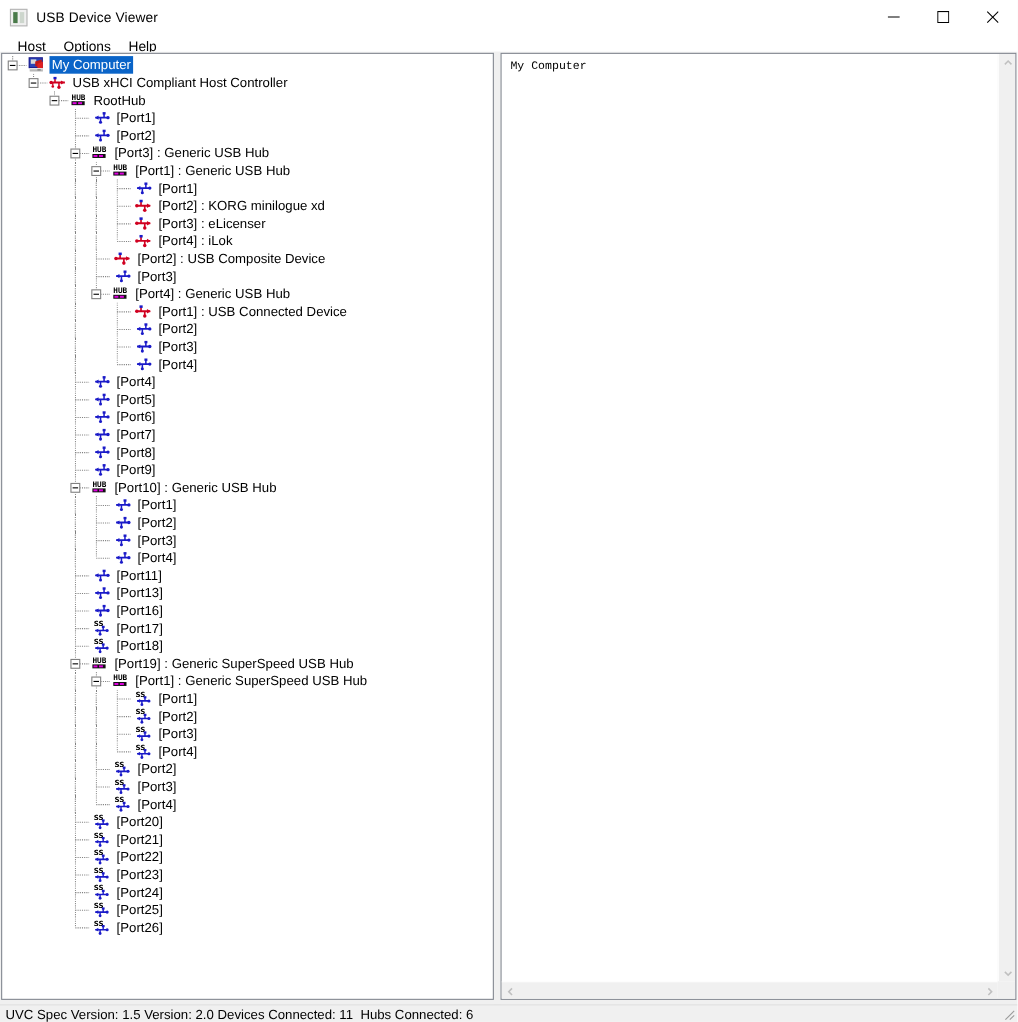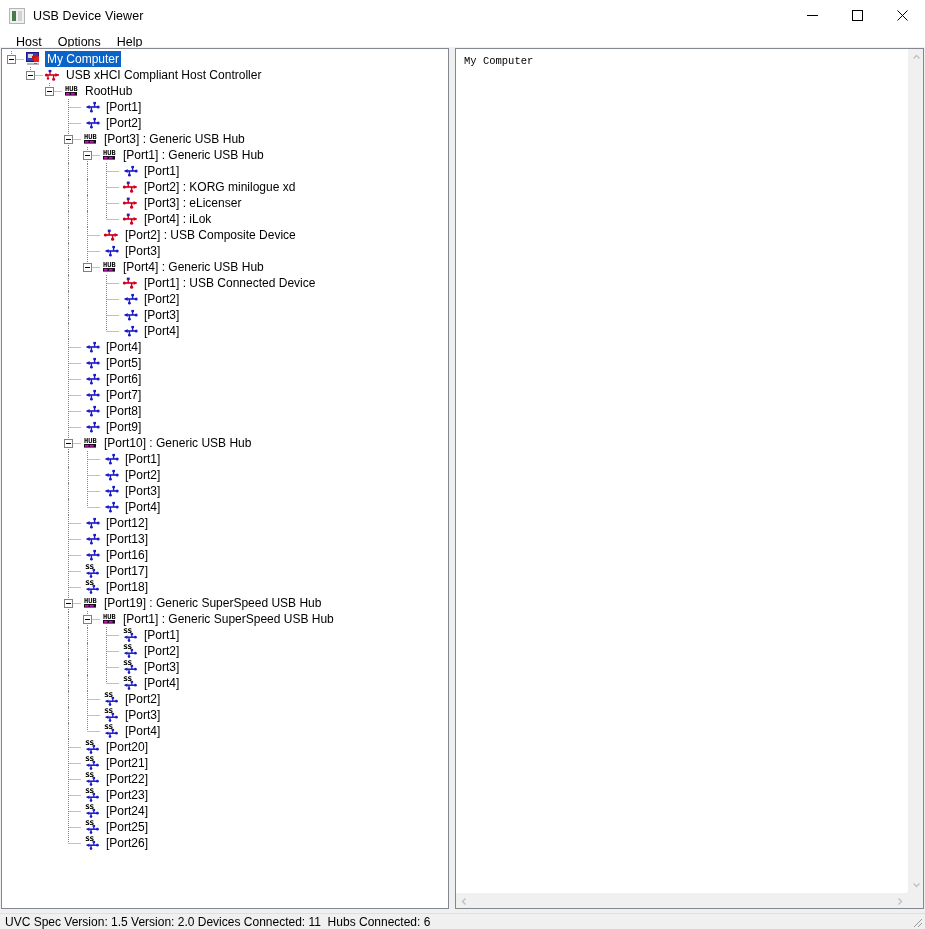--- a/index.html
+++ b/index.html
@@ -830,21 +830,21 @@
           <div class="tdots" style="width: 20px;"></div>
           <span class="ticon" style="position: relative; z-index: 2;"><svg width="17" height="16" viewBox="0 0 17 16">
         <line x1="2.6" y1="8" x2="14.4" y2="8" stroke="#1a1ac8" stroke-width="1.6"></line>
         <circle cx="14.2" cy="8" r="1.5" fill="#1a1ac8"></circle>
         <path d="M2.4 8 L5.6 6.1 L5.6 9.9 Z" fill="#1a1ac8"></path>
         <line x1="10.6" y1="8" x2="10.6" y2="4.4" stroke="#1a1ac8" stroke-width="1.4"></line>
         <rect x="9.3" y="2.9" width="2.7" height="2.2" fill="#1a1ac8"></rect>
         <line x1="7.4" y1="8" x2="7.4" y2="11.6" stroke="#1a1ac8" stroke-width="1.4"></line>
         <circle cx="7.4" cy="12.2" r="1.4" fill="#1a1ac8"></circle>
       </svg></span>
-          <span class="tlabel" style="position: relative; z-index: 2;">[Port12]</span>
+          <span class="tlabel" style="position: relative; z-index: 2;">[Port11]</span>
         </div>
         <div class="trow">
           <div style="position: absolute; left: 66px; top: 0px; width: 14px; height: 16px;"><svg width="14" height="16" viewBox="0 0 14 16">
        <line x1="0.5" y1="0" x2="0.5" y2="16" stroke="#808080" stroke-width="1" stroke-dasharray="1 1"></line>
        <line x1="0.5" y1="8.5" x2="13" y2="8.5" stroke="#808080" stroke-width="1" stroke-dasharray="1 1"></line>
      </svg></div>
           <div class="tindent" style="width: 62px;"></div>
           <div class="tdots" style="width: 20px;"></div>
           <span class="ticon" style="position: relative; z-index: 2;"><svg width="17" height="16" viewBox="0 0 17 16">
         <line x1="2.6" y1="8" x2="14.4" y2="8" stroke="#1a1ac8" stroke-width="1.6"></line>

